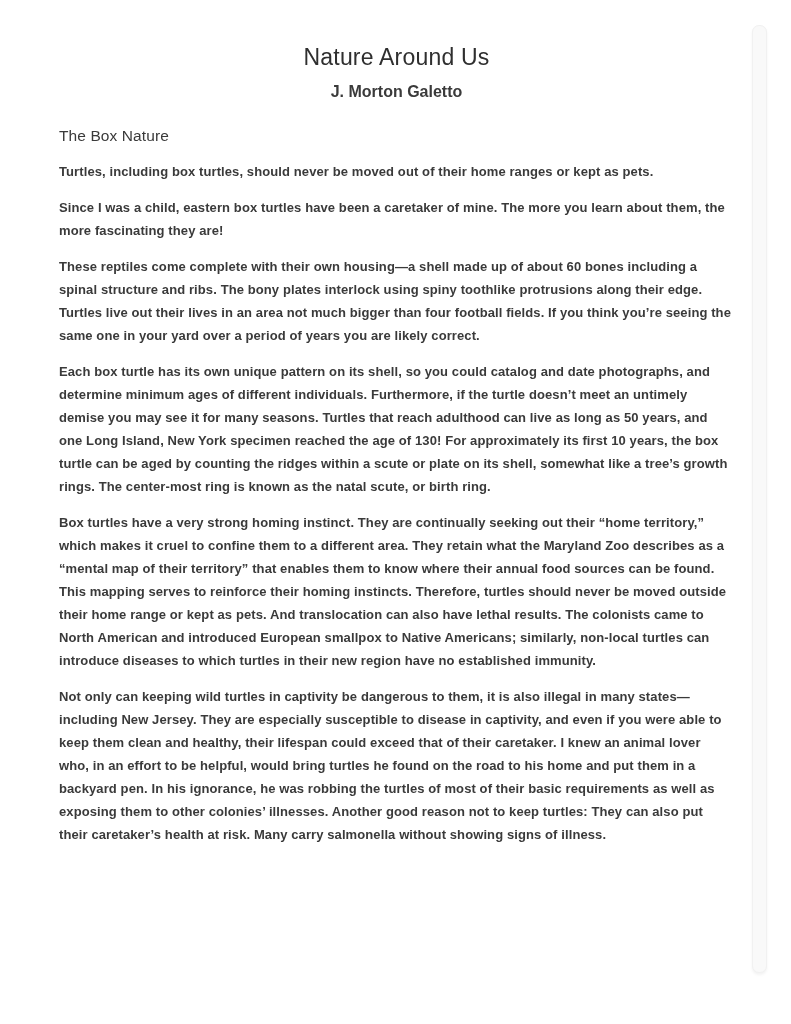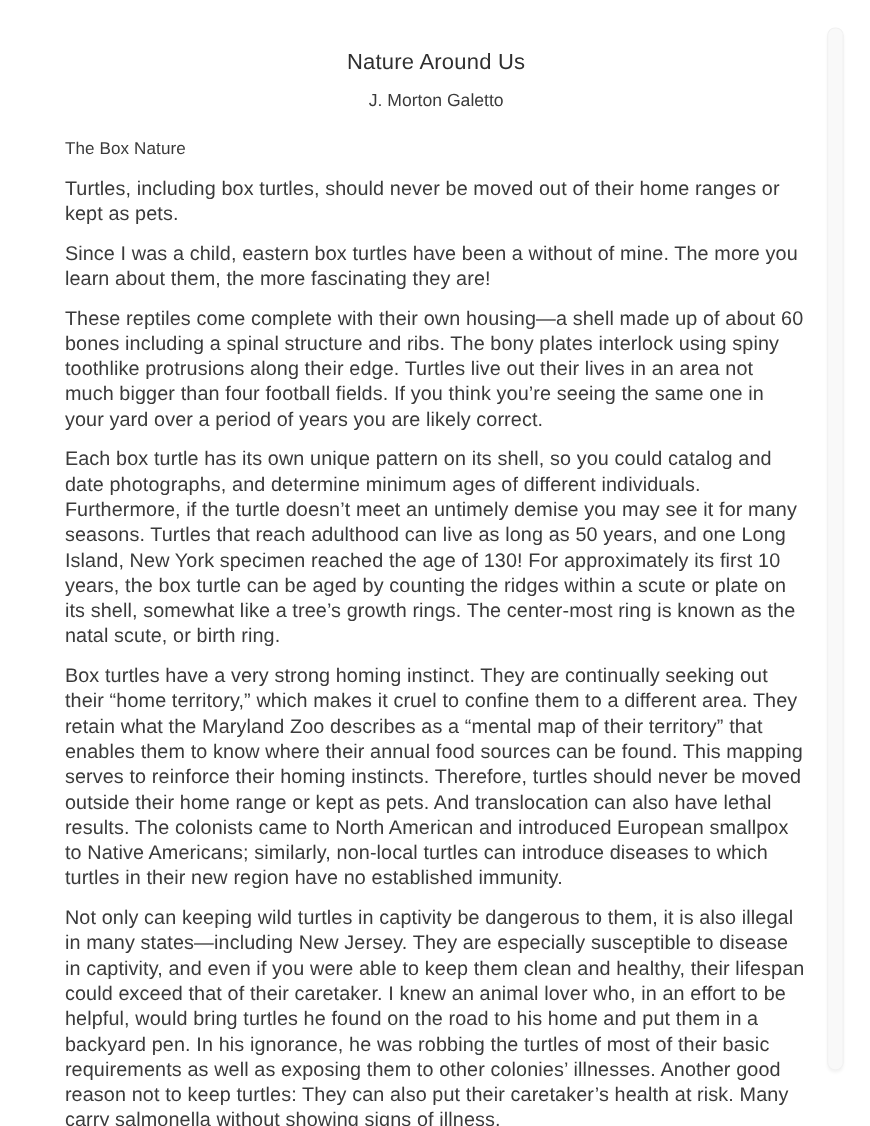--- a/index.html
+++ b/index.html
@@ -20,49 +20,51 @@
   }
   .page{
     position:absolute;
     top:0;left:0;
     width:752px;height:1024px;
     padding:38px 20px 0 59px;
   }
   .title{
     margin:0;
     width:675px;
-    font-size:20px;
+    font-size:23px;
     line-height:38px;
     font-weight:500;
     text-align:center;
     color:var(--title);
     letter-spacing:0.2px;
   }
   .byline{
     margin-top:4px;
     width:675px;
     font-size:16px;
     line-height:24px;
     text-align:center;
     color:var(--text);
+    font-weight:bold;
   }
   .heading{
     margin:20px 0 0 0;
     width:675px;
     font-size:15.5px;
     line-height:23px;
     letter-spacing:0.1px;
   }
   .para{
     margin:13px 0 0 0;
     width:675px;
-    font-size:18px;
+    font-size:13px;
     line-height:23px;
     letter-spacing:0.1px;
     color:var(--text);
+    font-weight:bold;
   }
   .scrollbar{
     position:absolute;
     left:752px;
     top:25px;
     width:15px;
     height:948px;
     background:var(--scrollbar_track);
     border:1px solid #f1f1f1;
     border-radius:7px;
@@ -71,21 +73,21 @@
 </style>
 </head>
 <body>
 
 <div class="page">
   <h1 class="title">Nature Around Us</h1>
   <div class="byline">J. Morton Galetto</div>
   <p class="heading">The Box Nature</p>
   <div>
     <p class="para">Turtles, including box turtles, should never be moved out of their home ranges or kept as pets.</p>
-    <p class="para">Since I was a child, eastern box turtles have been a without of mine. The more you learn about them, the more fascinating they are!</p>
+    <p class="para">Since I was a child, eastern box turtles have been a caretaker of mine. The more you learn about them, the more fascinating they are!</p>
     <p class="para">These reptiles come complete with their own housing—a shell made up of about 60 bones including a spinal structure and ribs. The bony plates interlock using spiny toothlike protrusions along their edge. Turtles live out their lives in an area not much bigger than four football fields. If you think you’re seeing the same one in your yard over a period of years you are likely correct.</p>
     <p class="para">Each box turtle has its own unique pattern on its shell, so you could catalog and date photographs, and determine minimum ages of different individuals. Furthermore, if the turtle doesn’t meet an untimely demise you may see it for many seasons. Turtles that reach adulthood can live as long as 50 years, and one Long Island, New York specimen reached the age of 130! For approximately its first 10 years, the box turtle can be aged by counting the ridges within a scute or plate on its shell, somewhat like a tree’s growth rings. The center-most ring is known as the natal scute, or birth ring.</p>
     <p class="para">Box turtles have a very strong homing instinct. They are continually seeking out their “home territory,” which makes it cruel to confine them to a different area. They retain what the Maryland Zoo describes as a “mental map of their territory” that enables them to know where their annual food sources can be found. This mapping serves to reinforce their homing instincts. Therefore, turtles should never be moved outside their home range or kept as pets. And translocation can also have lethal results. The colonists came to North American and introduced European smallpox to Native Americans; similarly, non-local turtles can introduce diseases to which turtles in their new region have no established immunity.</p>
     <p class="para">Not only can keeping wild turtles in captivity be dangerous to them, it is also illegal in many states—including New Jersey. They are especially susceptible to disease in captivity, and even if you were able to keep them clean and healthy, their lifespan could exceed that of their caretaker. I knew an animal lover who, in an effort to be helpful, would bring turtles he found on the road to his home and put them in a backyard pen. In his ignorance, he was robbing the turtles of most of their basic requirements as well as exposing them to other colonies’ illnesses. Another good reason not to keep turtles: They can also put their caretaker’s health at risk. Many carry salmonella without showing signs of illness.</p>
   </div>
 </div>
 
 <div class="scrollbar"></div>
 
 </body></html>

